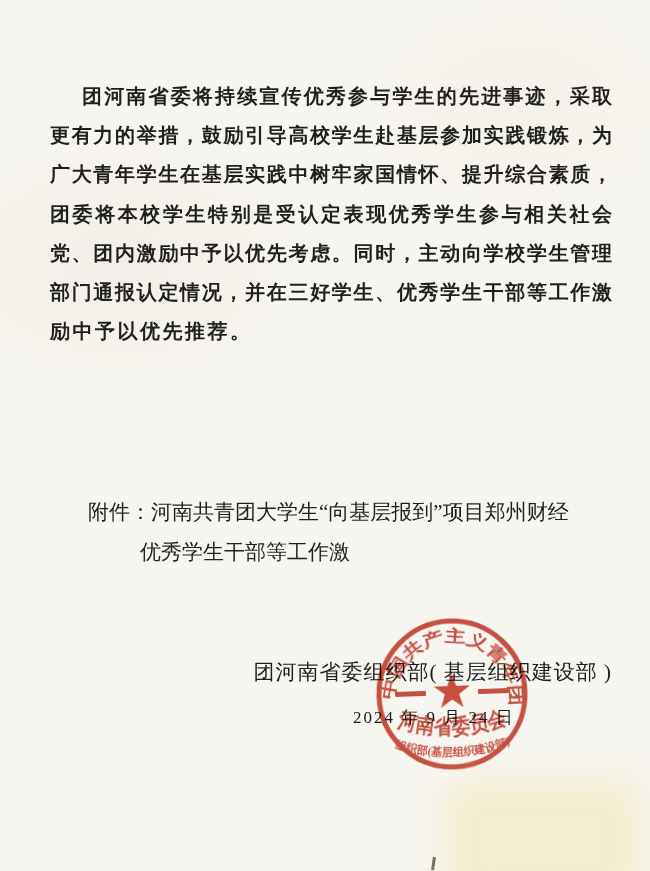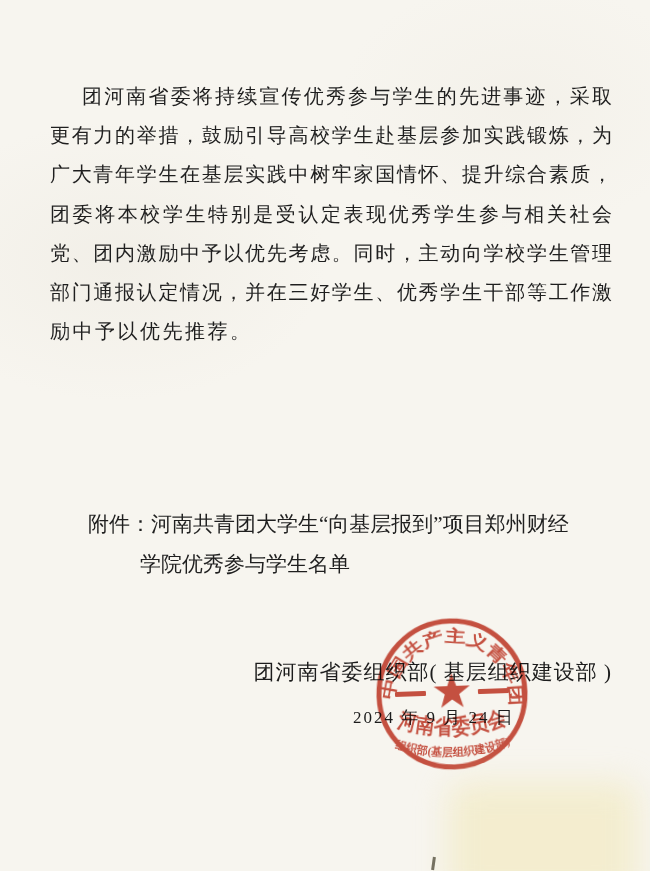--- a/index.html
+++ b/index.html
@@ -23,26 +23,27 @@
     border-radius:18px;
   }
   .body-text{
     position:absolute;left:50px;top:77px;width:562px;
     font-size:20px;line-height:39.2px;color:#1f1f1f;
   }
   .bline{
     text-align:justify;
     text-align-last:justify;
     text-justify:inter-character;
+    font-weight:bold;
   }
   .bline.first{text-indent:32px;}
   .bline.last{text-align:right;text-align-last:left;letter-spacing:2.5px;}
   .attachment{
     position:absolute;left:88px;top:492px;width:540px;
-    font-size:21px;line-height:40px;color:#1f1f1f;margin-top:12px;
+    font-size:21px;line-height:40px;color:#1f1f1f;
   }
   .attachment .a2{margin-left:52px;}
   .signature{
     position:absolute;right:38px;top:652px;
     font-size:21px;line-height:40px;color:#1c1c1c;
     letter-spacing:1px;white-space:nowrap;
   }
   .date{
     position:absolute;left:353px;top:698px;
     font-size:17px;line-height:40px;color:#1c1c1c;
@@ -71,21 +72,21 @@
     <div class="bline">更有力的举措，鼓励引导高校学生赴基层参加实践锻炼，为</div>
     <div class="bline">广大青年学生在基层实践中树牢家国情怀、提升综合素质，</div>
     <div class="bline">团委将本校学生特别是受认定表现优秀学生参与相关社会</div>
     <div class="bline">党、团内激励中予以优先考虑。同时，主动向学校学生管理</div>
     <div class="bline">部门通报认定情况，并在三好学生、优秀学生干部等工作激</div>
     <div class="bline last">励中予以优先推荐。</div>
   </div>
 
   <div class="attachment">
     <div class="a1">附件：河南共青团大学生“向基层报到”项目郑州财经</div>
-    <div class="a2">学院优秀参与学生名单</div>
+    <div class="a2">优秀学生干部等工作激</div>
   </div>
 
   <div class="signature">团河南省委组织部( 基层组织建设部 )</div>
 
   <div class="date">2024 年 9 月 24 日</div>
 
   <svg class="seal" viewBox="0 0 168 168" xmlns="http://www.w3.org/2000/svg">
     <defs>
       <path id="arcTop" d="M 26 90 A 58 58 0 1 1 142 90" fill="none"></path>
       <path id="arcOrg" d="M 26 114 Q 84 134 142 114" fill="none"></path>

